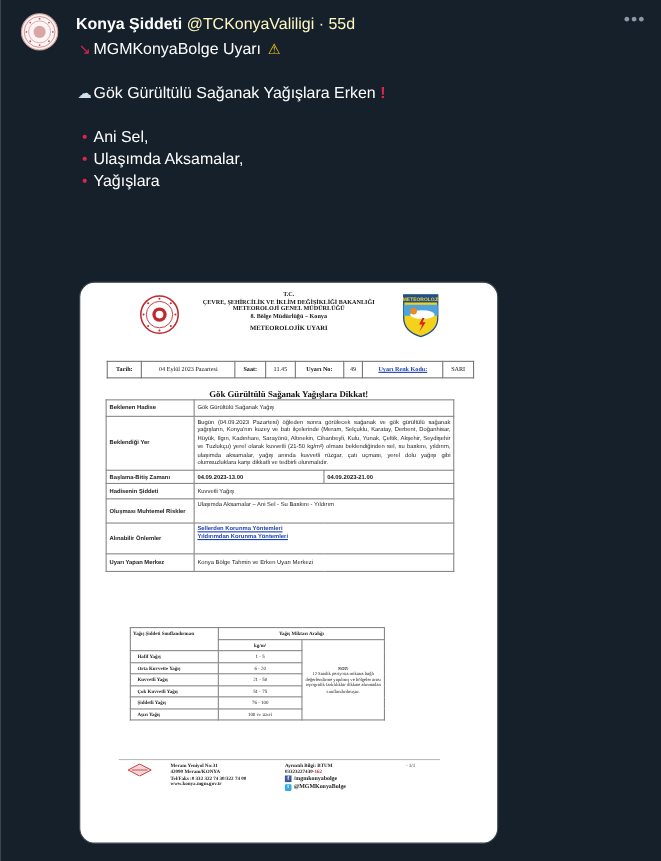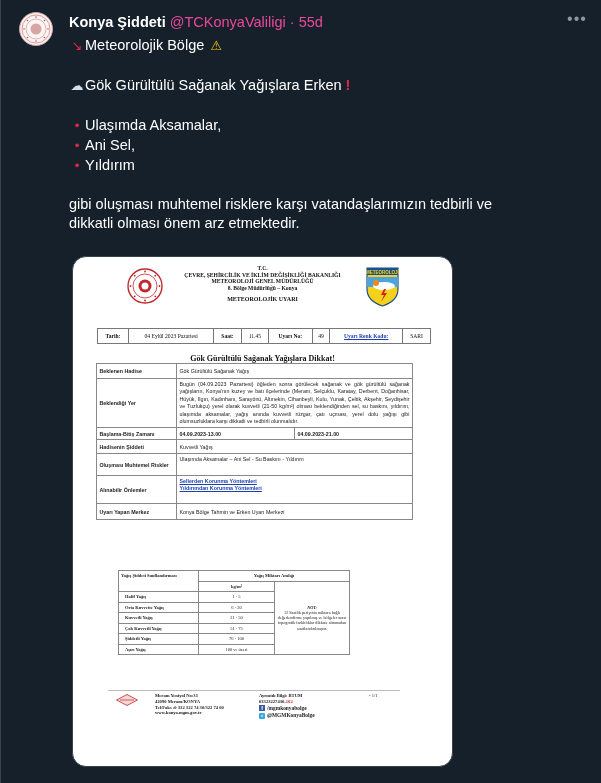--- a/index.html
+++ b/index.html
@@ -6,21 +6,21 @@
   html, body { width: 601px; height: 783px; background: #15202b; overflow: hidden; }
   body { font-family: "Liberation Sans", "DejaVu Sans", sans-serif; color: #ffffff; position: relative; }
 
   .tweet { position: absolute; left: 0; top: 0; width: 601px; height: 783px; border-left: 1px solid #38444d; }
 
   .avatar { position: absolute; left: 18px; top: 12px; width: 34px; height: 34px; border-radius: 50%; background: #fbeeee; border: 1px solid #c9a0a0; display: flex; align-items: center; justify-content: center; }
   .avatar svg { width: 30px; height: 30px; }
 
   .header { position: absolute; left: 68px; top: 13px; font-size: 14.5px; line-height: 18px; white-space: nowrap; }
   .name { font-weight: bold; color: #ffffff; }
-  .handle { color: #ec4899; }
+  .handle { color: #fef9c3; }
   .more { position: absolute; left: 564px; top: 12px; width: 24px; height: 20px; color: #8b98a5; font-size: 16px; letter-spacing: 1px; text-align: center; line-height: 14px; cursor: pointer; }
 
   .body { position: absolute; left: 68px; top: 35px; width: 500px; font-size: 14.5px; line-height: 20px; color: #ffffff; }
   .line { display: block; white-space: nowrap; height: 20px; }
   .gap { height: 20px; }
   .emoji { display: inline-block; width: 16px; text-align: center; font-family: "DejaVu Sans", sans-serif; font-size: 13px; }
   .pin-red { color: #e0244c; }
   .warn { color: #f5c518; }
   .bang { color: #e0244c; font-weight: bold; }
   .cloud { color: #cfe0ee; }
@@ -92,39 +92,38 @@
     <span class="name">Konya Şiddeti</span>
     <span class="handle">@TCKonyaValiligi</span>
     <span class="handle">·</span>
     <span class="handle">55d</span>
   </div>
 
   <div class="more">•••</div>
 
   <div class="body">
     <span class="line">
-      <span class="emoji pin-red">↘</span><span>Meteorolojik Bölge</span>
+      <span class="emoji pin-red">↘</span><span>MGMKonyaBolge Uyarı</span>
       <span class="emoji warn">⚠</span>
     </span>
     <span class="gap" style="display:block"></span>
     <span class="line">
       <span class="emoji cloud">☁</span><span>Gök Gürültülü Sağanak Yağışlara Erken</span><span class="bang"> !</span>
     </span>
     <span class="gap" style="display:block"></span>
     <span class="line">
+      <span class="emoji pin-red">•</span><span>Ani Sel,</span>
+    </span>
+    <span class="line">
       <span class="emoji pin-red">•</span><span>Ulaşımda Aksamalar,</span>
     </span>
     <span class="line">
-      <span class="emoji pin-red">•</span><span>Ani Sel,</span>
-    </span>
-    <span class="line">
-      <span class="emoji pin-red">•</span><span>Yıldırım</span>
+      <span class="emoji pin-red">•</span><span>Yağışlara</span>
     </span>
     <span class="gap" style="display:block"></span>
-    <span class="para" style="display:block">gibi oluşması muhtemel risklere karşı vatandaşlarımızın tedbirli ve dikkatli olması önem arz etmektedir.</span>
   </div>
 
   <div class="card">
     <div class="doc">
 
       <svg class="seal" viewBox="0 0 38 38">
         <circle cx="19" cy="19" r="17" fill="#fff" stroke="#c0282d" stroke-width="1.4"></circle>
         <circle cx="19" cy="19" r="12" fill="none" stroke="#c0282d" stroke-width="0.8"></circle>
         <circle cx="19" cy="19" r="6.5" fill="#c0282d"></circle>
         <circle cx="19" cy="19" r="3.5" fill="#fff"></circle>

